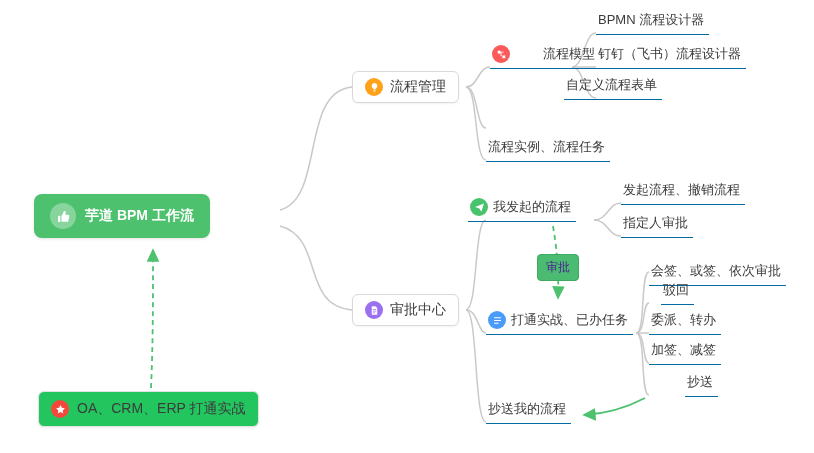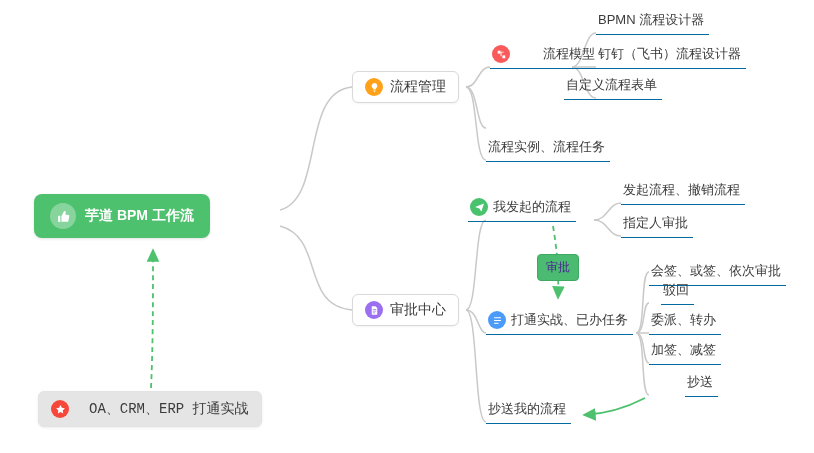--- a/index.html
+++ b/index.html
@@ -8,23 +8,23 @@
   .canvas { position:relative; width:814px; height:453px; background:#fff; overflow:hidden; }
   .connectors { position:absolute; left:0; top:0; width:814px; height:453px; z-index:0; pointer-events:none; }
   .node { position:absolute; z-index:1; display:flex; align-items:center; white-space:nowrap; cursor:default; }
   .root-node { left:34px; top:194px; background:#4ec16e; color:#fff; border-radius:8px;
                padding:9px 16px; font-size:14px; font-weight:bold; gap:9px;
                box-shadow:0 1px 3px rgba(0,0,0,.12); }
   .box-node { background:#fff; border:1px solid #d9d9d9; border-radius:6px; padding:6px 12px;
               font-size:14px; color:#3c3c3c; gap:7px; box-shadow:0 1px 2px rgba(0,0,0,.05); }
   .line-node { font-size:13px; color:#3c3c3c; gap:5px; padding:0 5px 5px 2px;
                border-bottom:1px solid #0369a1; }
-  .note-node { left:38px; top:391px; background:#e5e5e5; border:1px solid #e3e3e3; border-radius:6px;
-               padding:8px 12px; font-size:14px; color:#3c3c3c; gap:20px;
-               box-shadow:0 1px 3px rgba(0,0,0,.07);font-family:Liberation Mono, monospace; }
+  .note-node { left:38px; top:391px; background:#22c55e; border:1px solid #e3e3e3; border-radius:6px;
+               padding:8px 12px; font-size:14px; color:#3c3c3c; gap:8px;
+               box-shadow:0 1px 3px rgba(0,0,0,.07); }
   .badge { left:537px; top:254px; z-index:2; background:#4cbb72; border:1px solid #3fa863;
            color:#4c1d95; font-size:12px; padding:4px 8px; border-radius:4px; }
   .icon-circle { display:inline-flex; align-items:center; justify-content:center;
                  border-radius:50%; width:18px; height:18px; flex:0 0 auto; }
   .icon-circle svg { width:11px; height:11px; fill:#fff; }
   .root-icon { width:26px; height:26px; background:rgba(255,255,255,.32); }
   .root-icon svg { width:15px; height:15px; }
   .c-orange { background:#ffa21a; }
   .c-red    { background:#fa5a5a; }
   .c-purple { background:#9a6ff0; }

